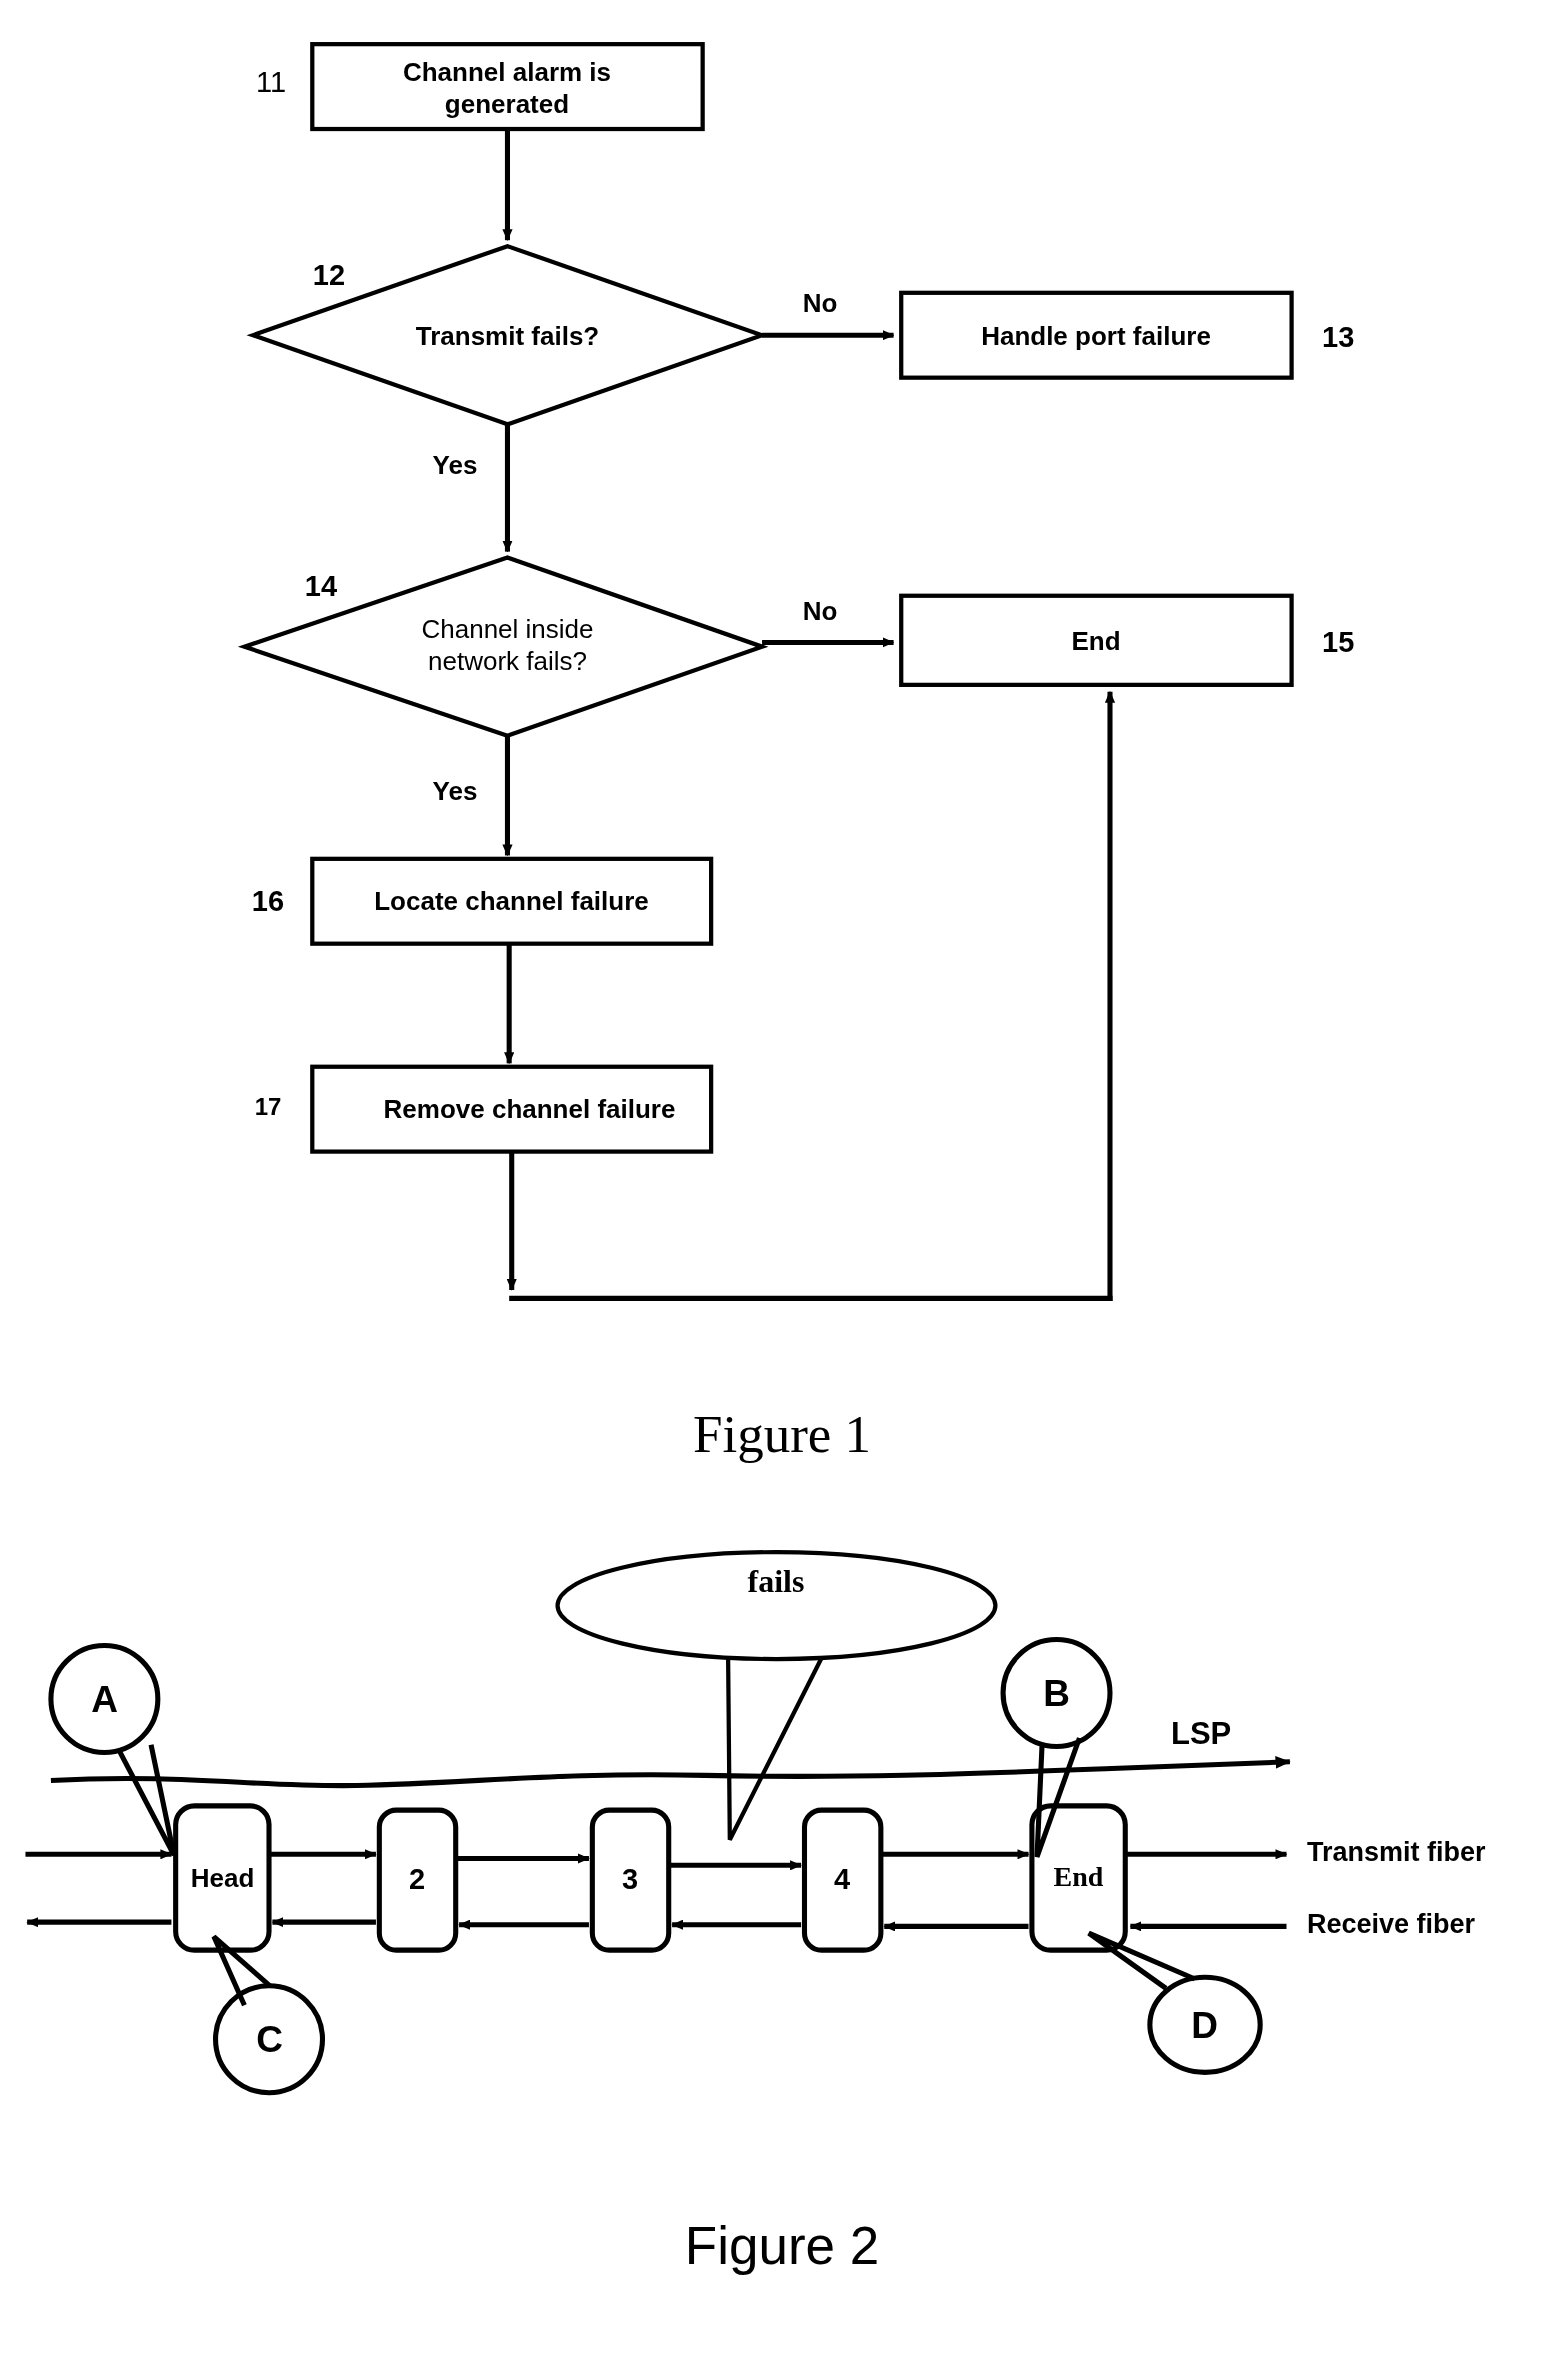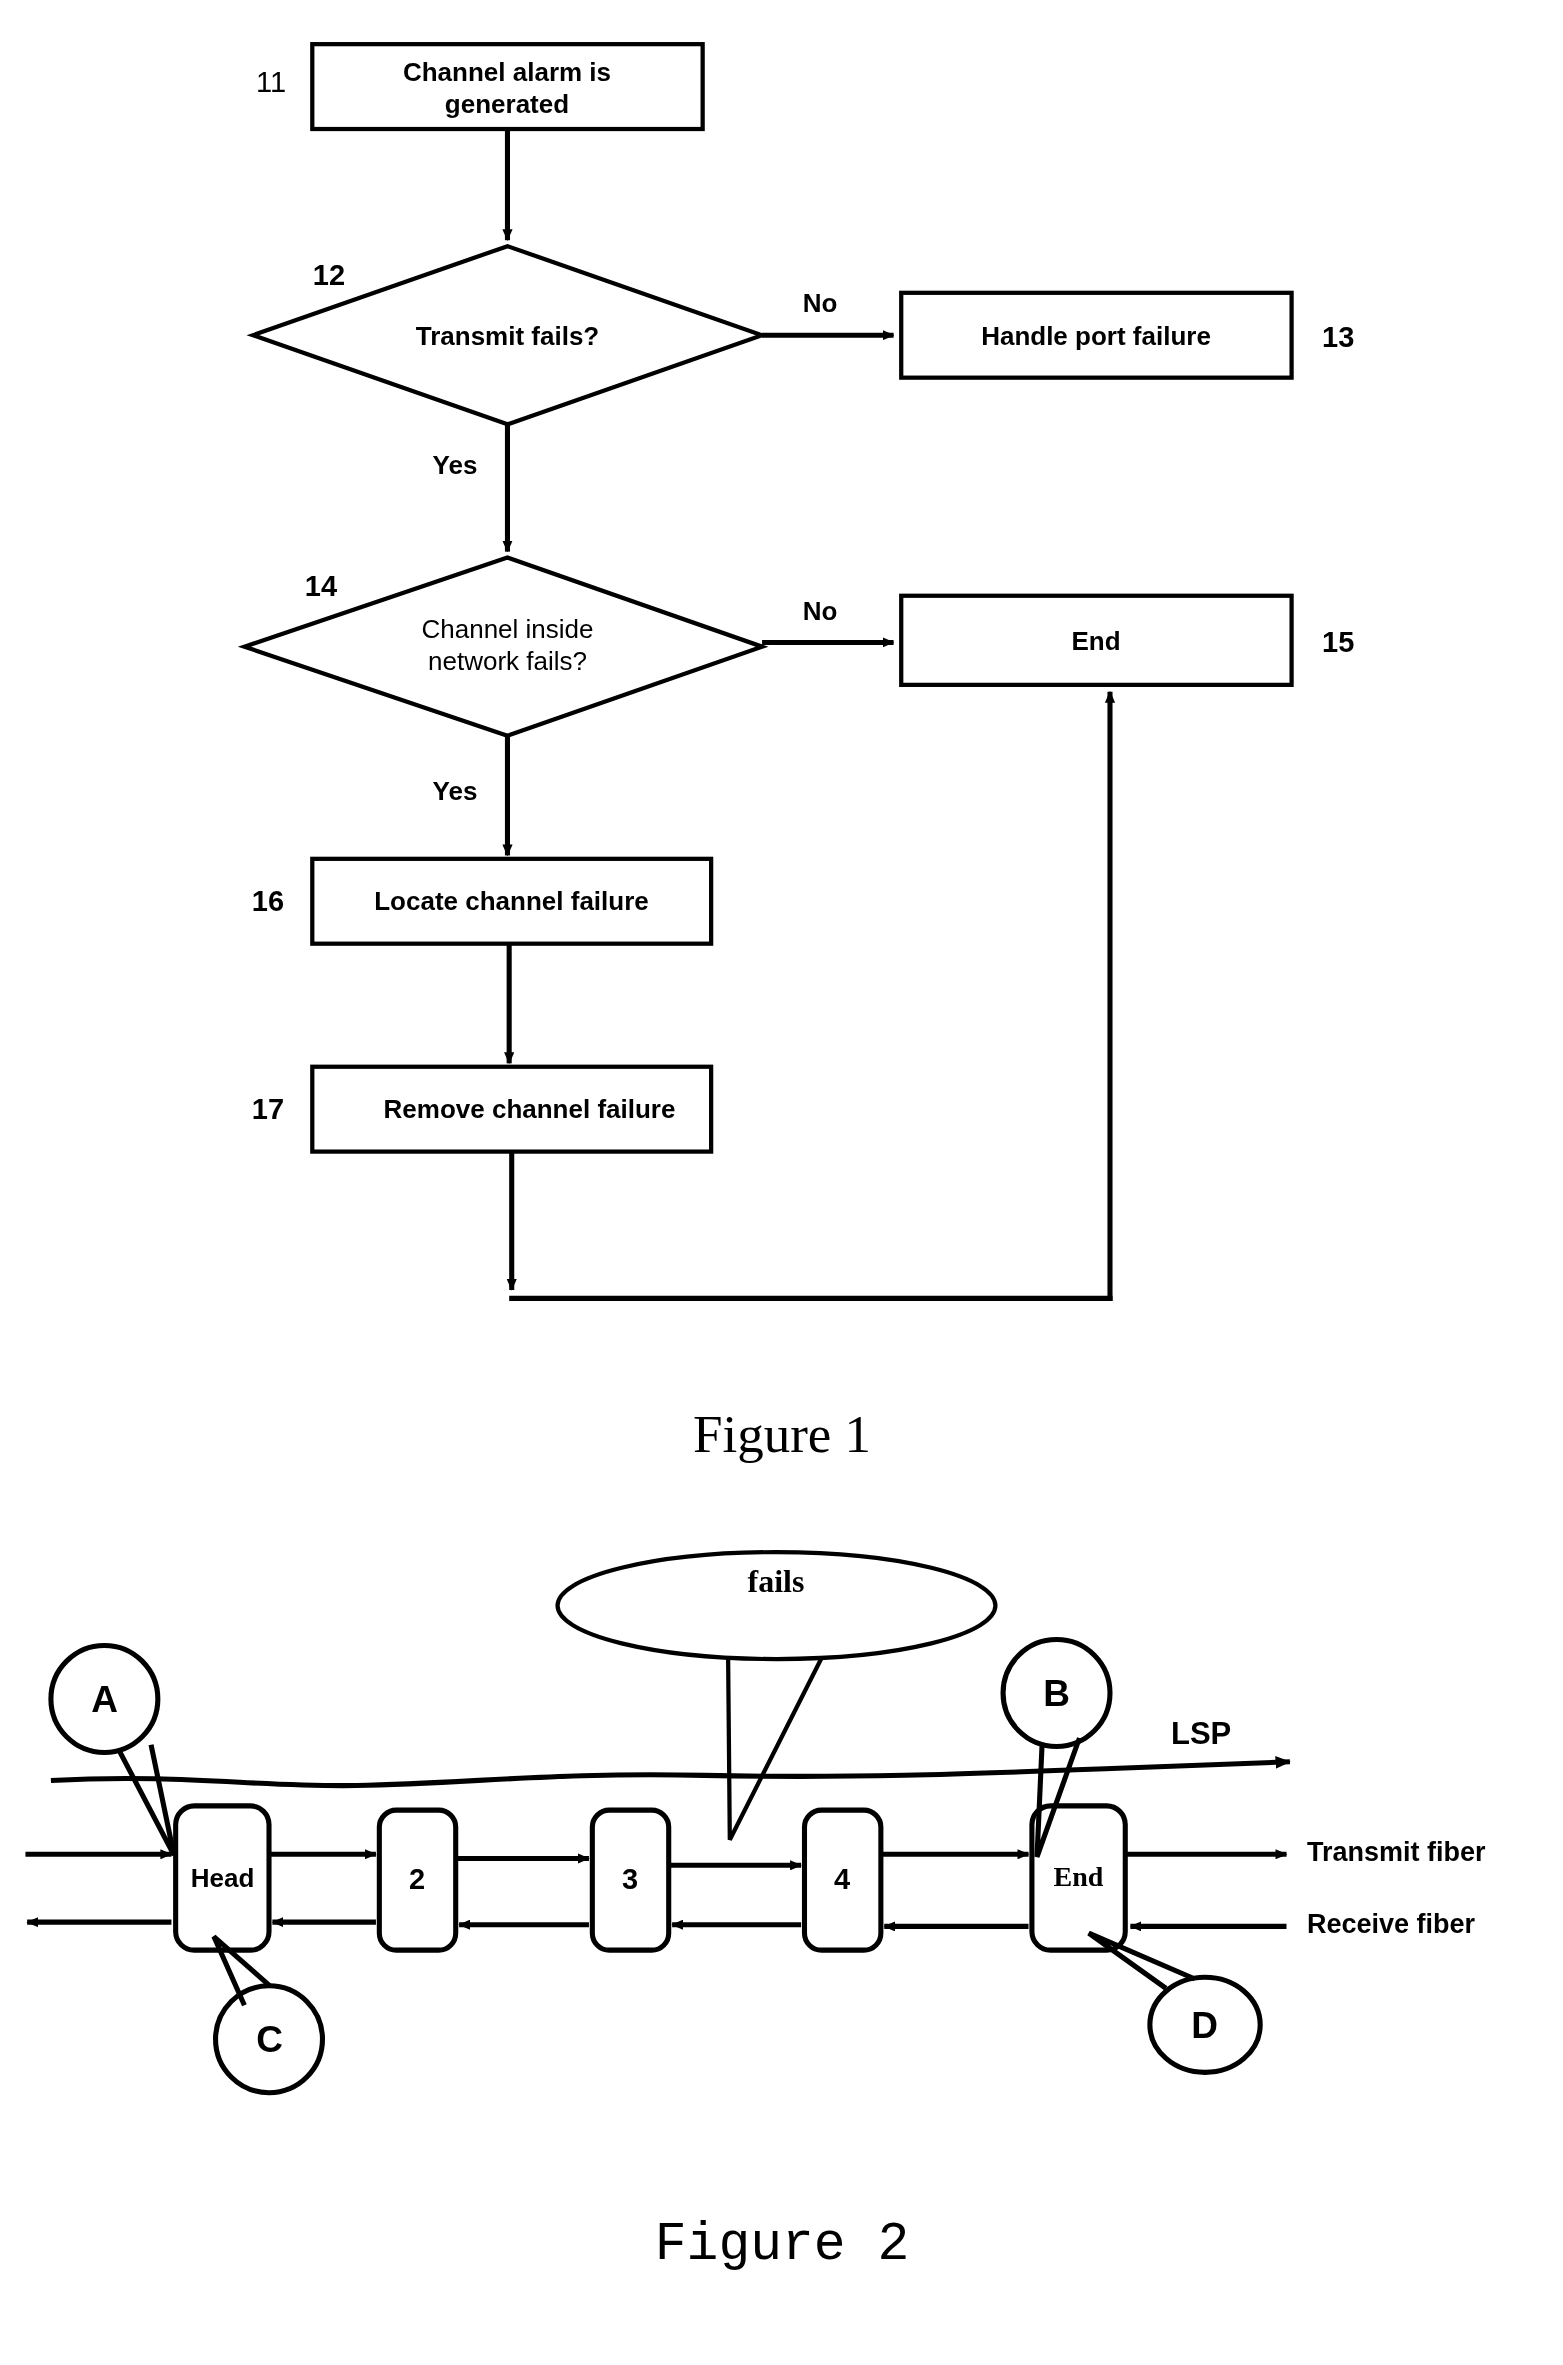--- a/index.html
+++ b/index.html
@@ -126,21 +126,21 @@
   <div style="position:absolute;left:786px;top:596px;width:68px;text-align:center;font-size:26px;font-weight:bold;">No</div>
 
   <div style="position:absolute;left:901px;top:626px;width:390px;text-align:center;font-size:26px;font-weight:bold;">End</div>
   <div style="position:absolute;left:1322px;top:626px;width:48px;text-align:left;font-size:29px;font-weight:bold;">15</div>
 
   <div style="position:absolute;left:417px;top:776px;width:76px;text-align:center;font-size:26px;font-weight:bold;">Yes</div>
 
   <div style="position:absolute;left:244px;top:885px;width:48px;text-align:center;font-size:29px;font-weight:bold;">16</div>
   <div style="position:absolute;left:312px;top:886px;width:399px;text-align:center;font-size:26px;font-weight:bold;">Locate channel failure</div>
 
-  <div style="position:absolute;left:244px;top:1093px;width:48px;text-align:center;font-size:29px;font-weight:bold;">17</div>
+  <div style="position:absolute;left:244px;top:1093px;width:48px;text-align:center;font-size:24px;font-weight:bold;">17</div>
   <div style="position:absolute;left:312px;top:1094px;width:399px;text-align:center;font-size:26px;font-weight:bold;margin-left:18px;">Remove channel failure</div>
 
   <div style="position:absolute;left:0px;top:1404px;width:1564px;text-align:center;font-size:53px;font-family:'Liberation Serif',serif;">Figure 1</div>
 
   <div style="position:absolute;left:557px;top:1561px;width:438px;text-align:center;font-size:32px;font-family:'Liberation Serif',serif;font-weight:bold;line-height:41px;">
     <div>fails</div>
   </div>
 
   <div style="position:absolute;left:1171px;top:1716px;width:136px;text-align:left;font-size:31px;font-weight:bold;">LSP</div>
 
@@ -151,16 +151,16 @@
   <div style="position:absolute;left:1032px;top:1861px;width:93px;text-align:center;font-size:28px;font-family:'Liberation Serif',serif;font-weight:bold;">End</div>
 
   <div style="position:absolute;left:79px;top:1679px;width:51px;text-align:center;font-size:37px;font-weight:bold;">A</div>
   <div style="position:absolute;left:1031px;top:1673px;width:51px;text-align:center;font-size:37px;font-weight:bold;">B</div>
   <div style="position:absolute;left:244px;top:2019px;width:51px;text-align:center;font-size:37px;font-weight:bold;">C</div>
   <div style="position:absolute;left:1179px;top:2005px;width:51px;text-align:center;font-size:37px;font-weight:bold;">D</div>
 
   <div style="position:absolute;left:1307px;top:1837px;width:255px;text-align:left;font-size:27px;font-weight:bold;">Transmit fiber</div>
   <div style="position:absolute;left:1307px;top:1909px;width:255px;text-align:left;font-size:27px;font-weight:bold;">Receive fiber</div>
 
-  <div style="position:absolute;left:0px;top:2215px;width:1564px;text-align:center;font-size:53px;font-family:Liberation Mono, monospace;">Figure 2</div>
+  <div style="position:absolute;left:0px;top:2215px;width:1564px;text-align:center;font-size:53px;font-family:Liberation Sans, sans-serif;">Figure 2</div>
 
 </div>
 
 
 </body></html>

